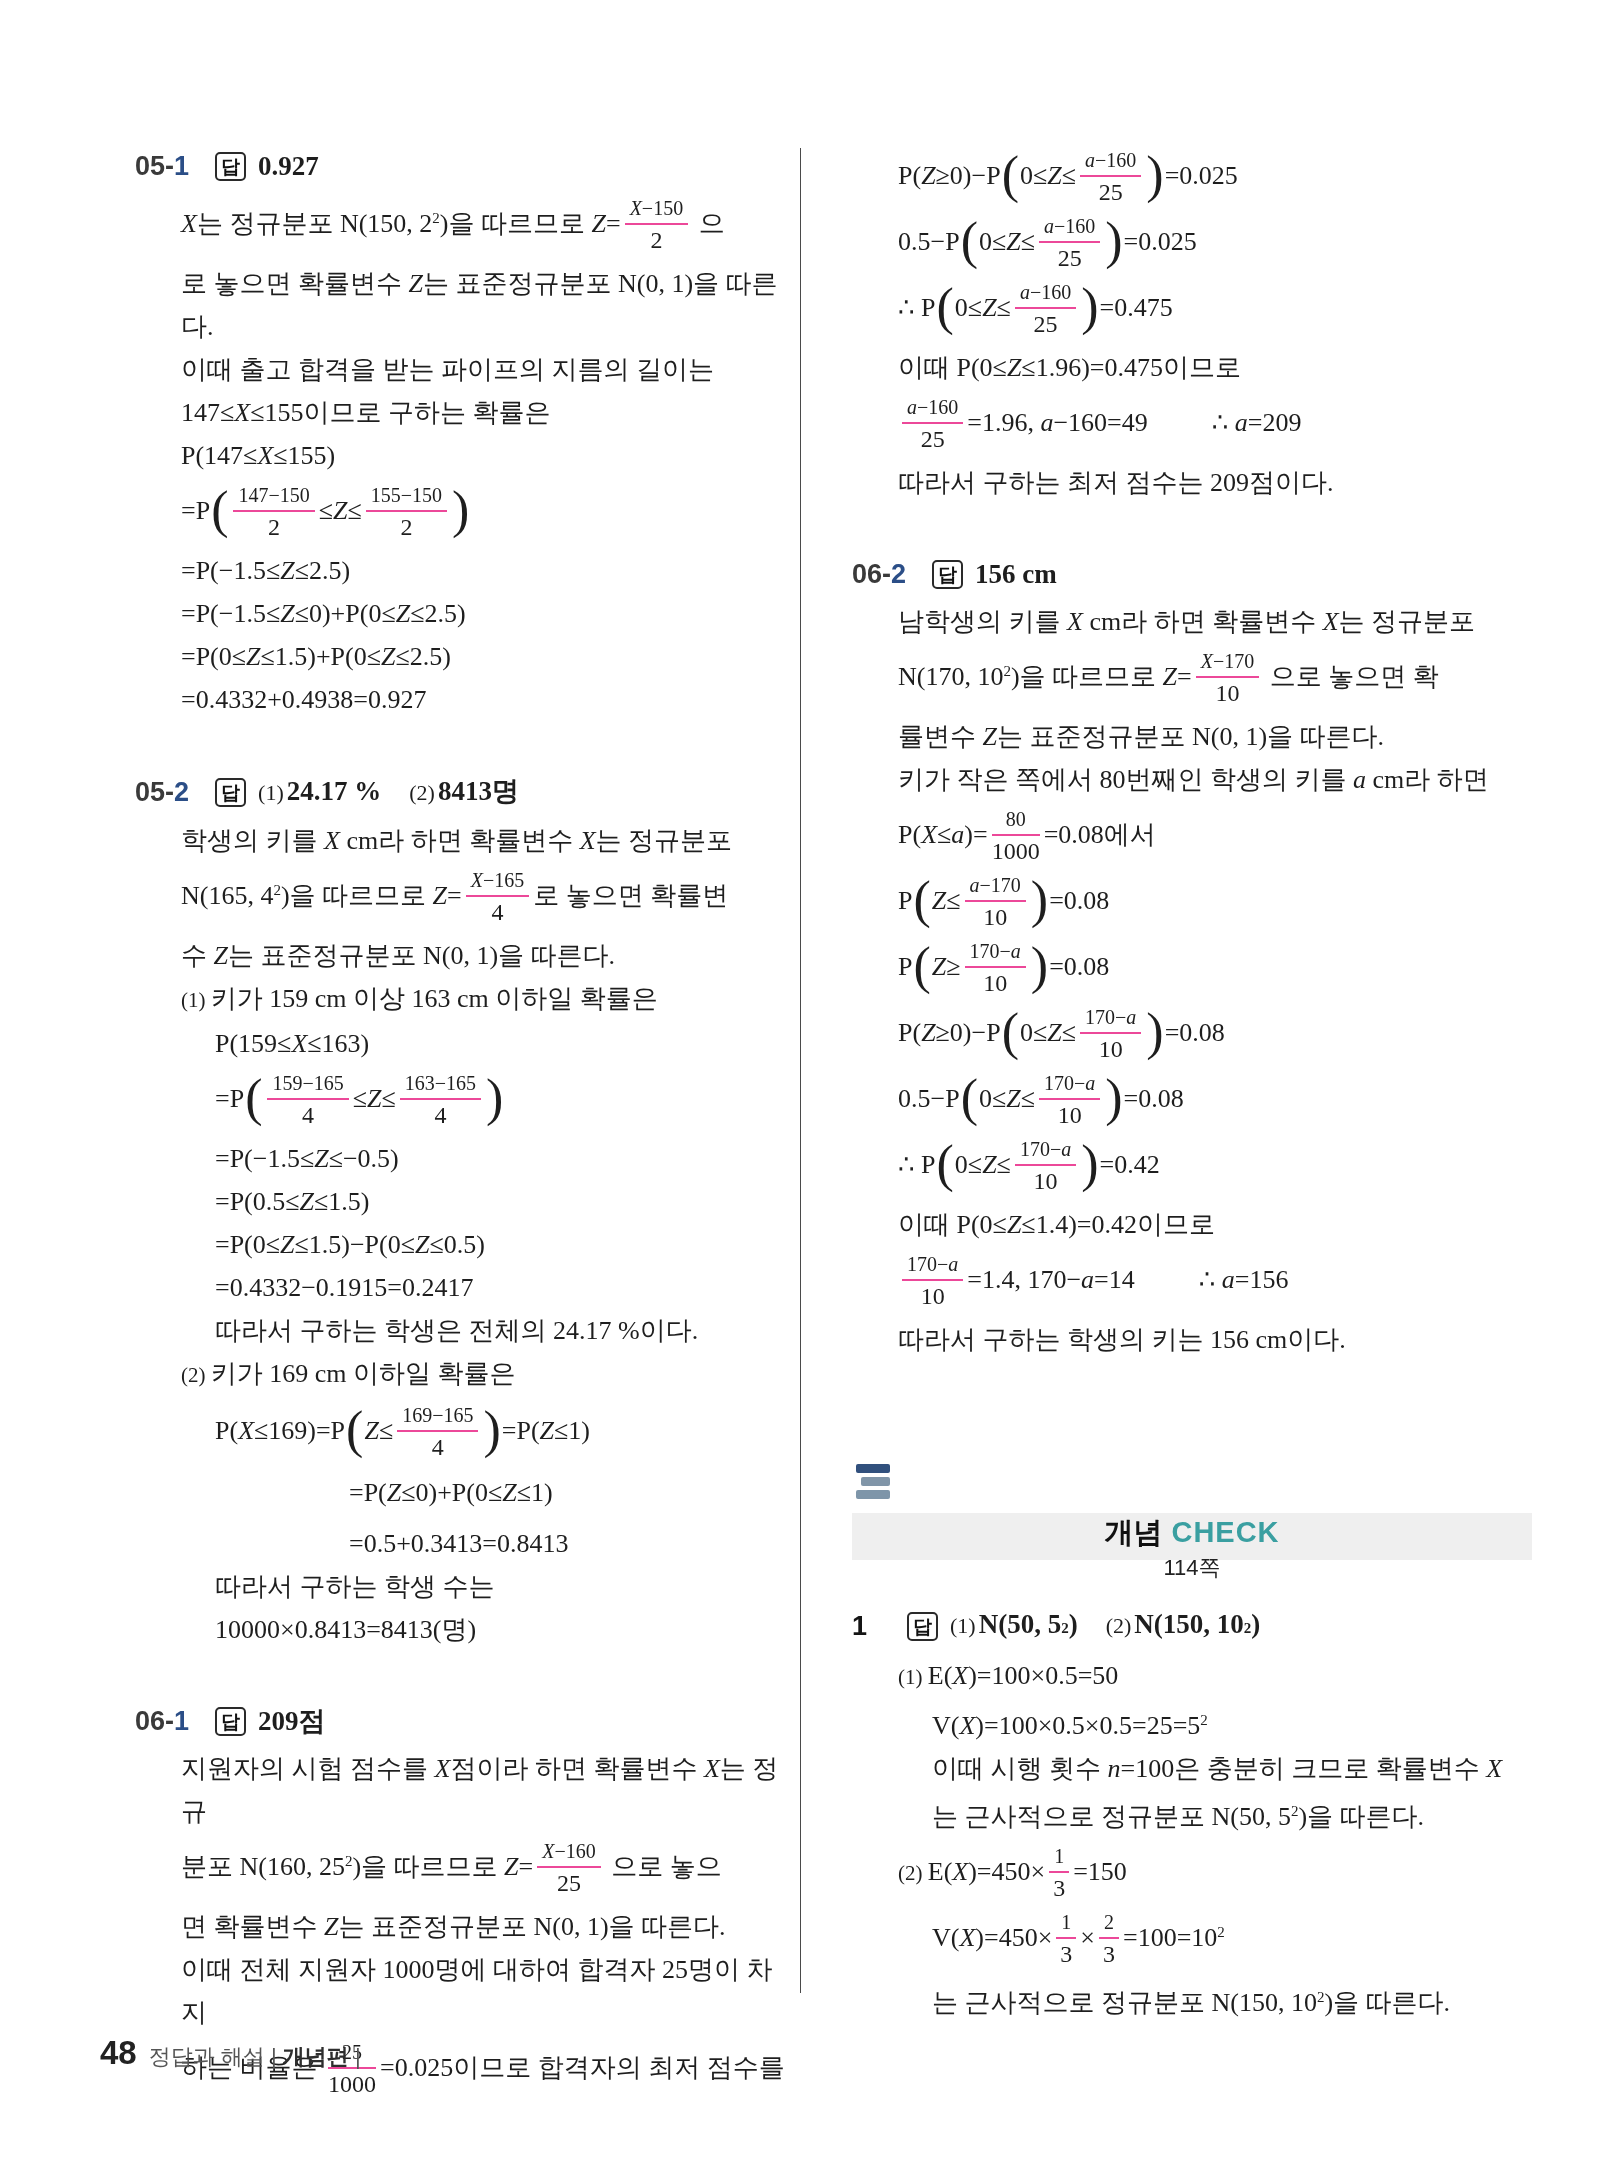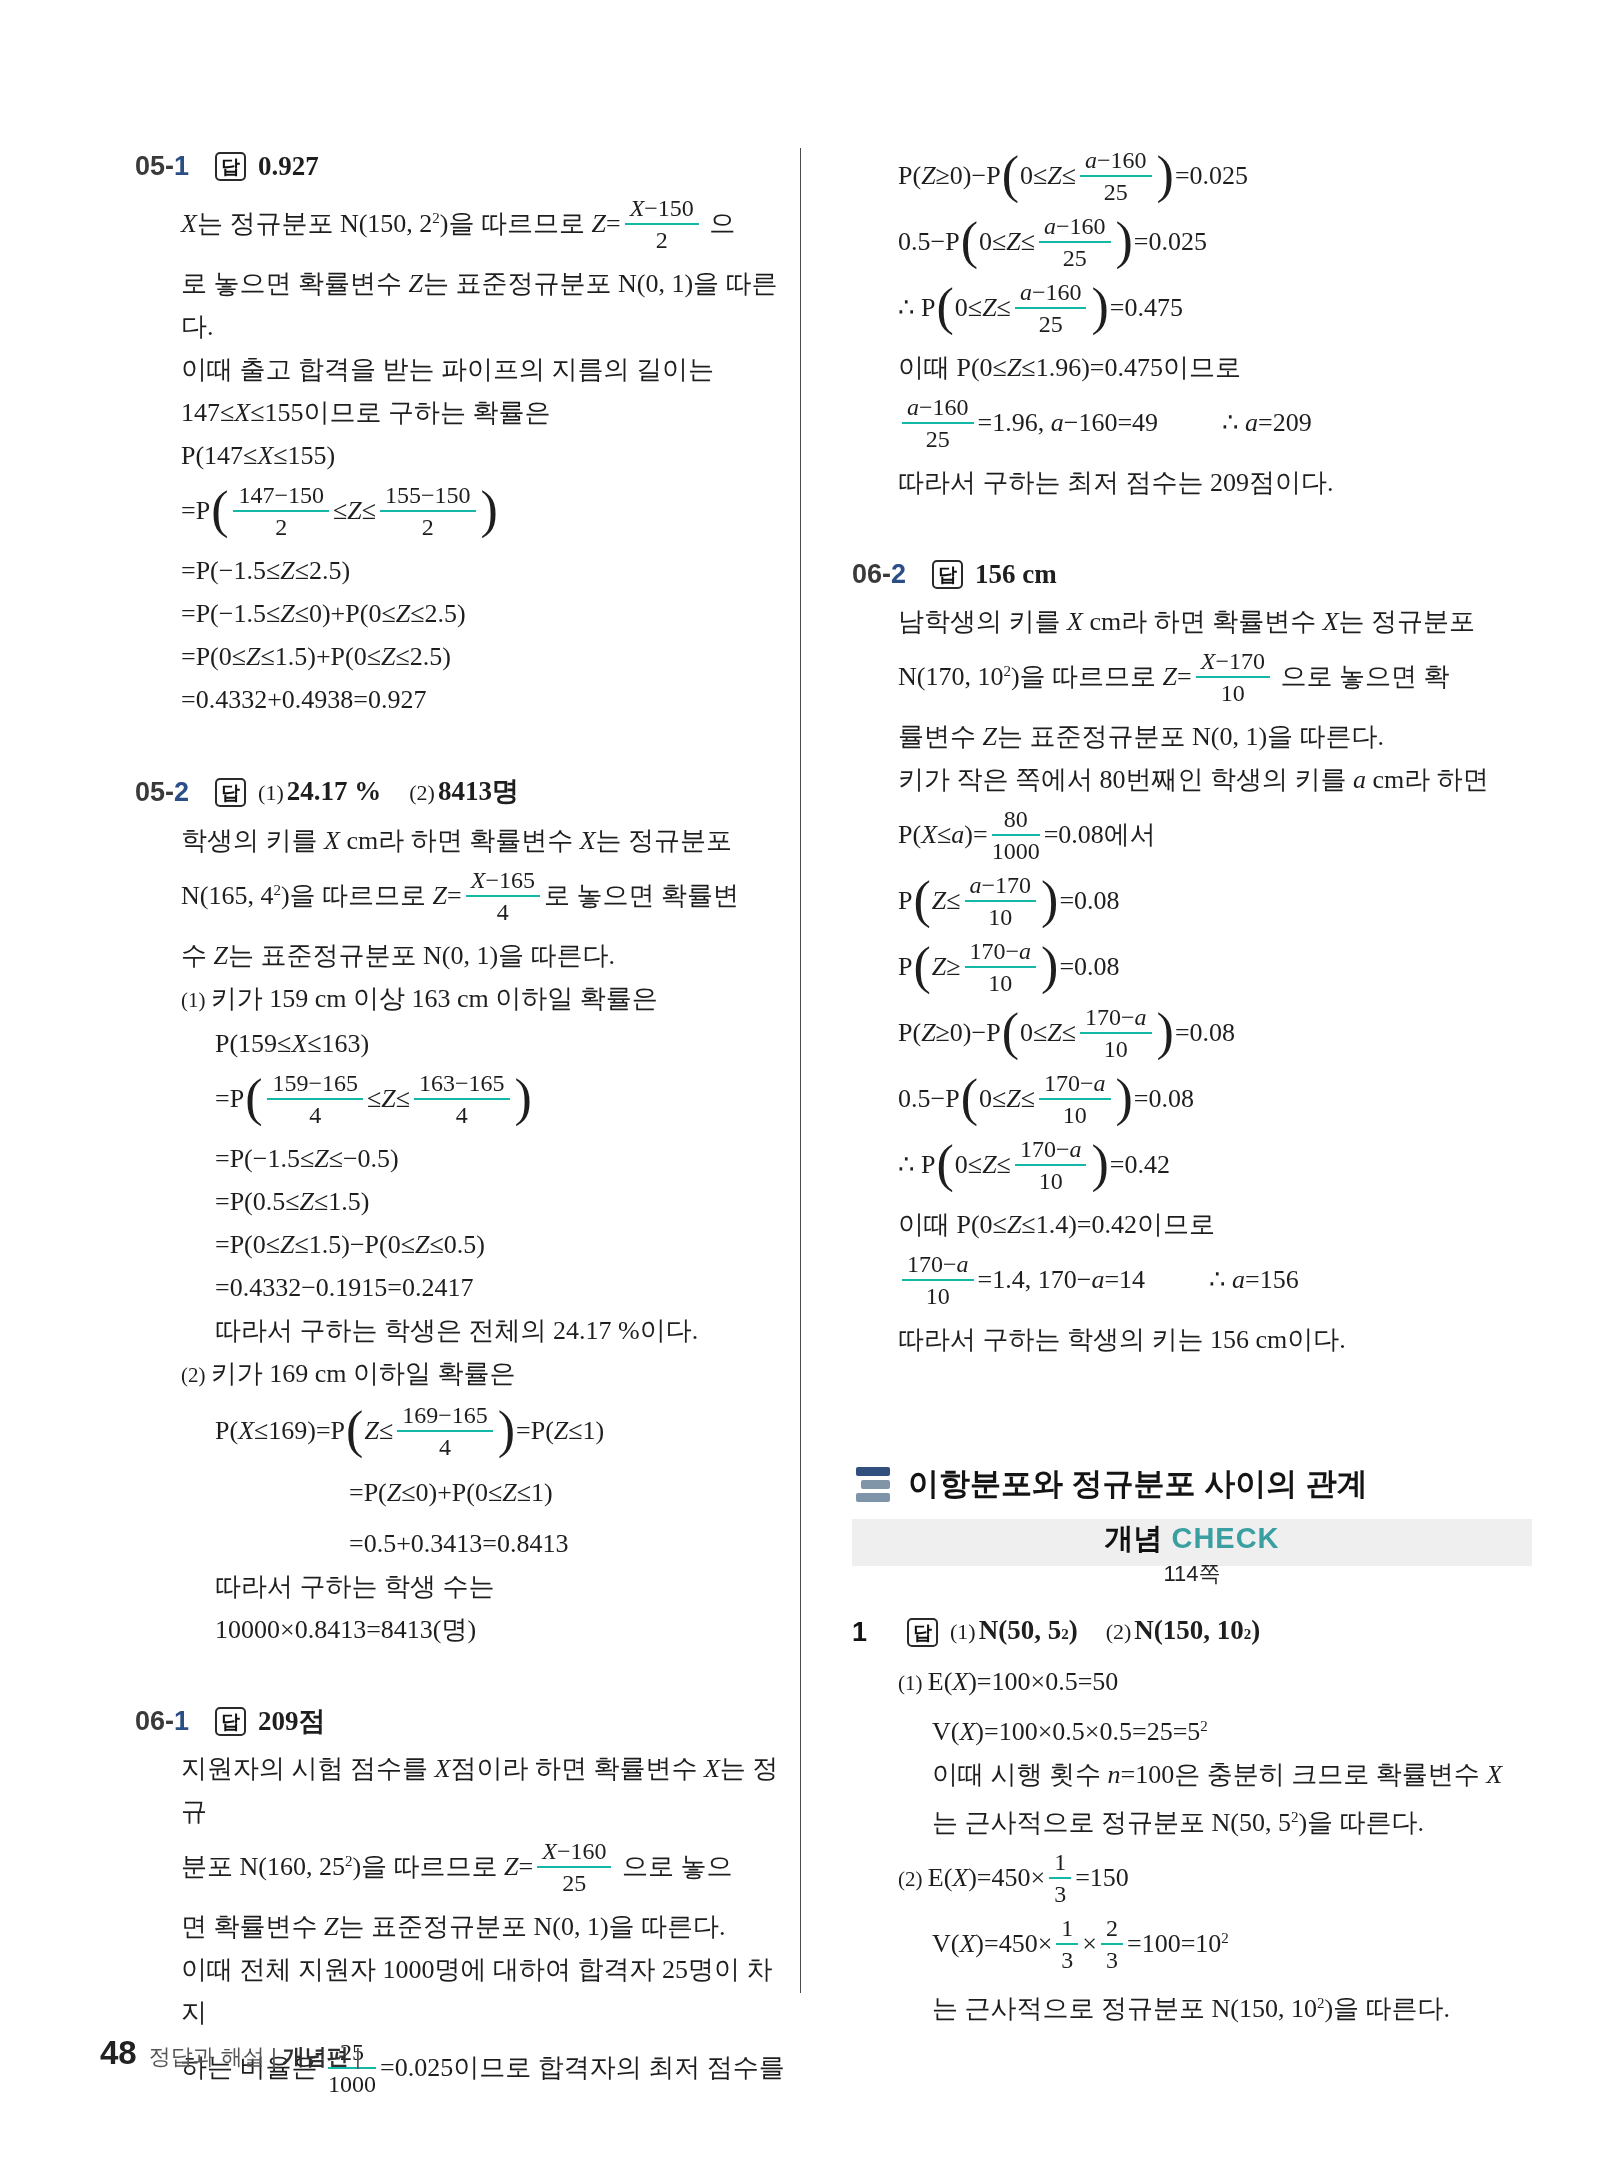--- a/index.html
+++ b/index.html
@@ -18,21 +18,21 @@
   .tk,.tr{font-family:"Liberation Serif","DejaVu Serif",serif;}
   .tm{font-style:italic;}
   .tb{font-weight:700;font-family:Liberation Serif, serif;}
   .ta{font-size:21px;}
   .tsup{font-size:15px;vertical-align:9px;}
   .tbsup{font-size:15px;vertical-align:9px;font-weight:700;}
   .bp{font-size:52px;font-weight:400;line-height:0;vertical-align:middle;position:relative;top:-3px;margin:0 1px;}
   .hsp{display:inline-block;height:1px;}
 
   .frac{display:inline-block;vertical-align:middle;text-align:center;margin:0 4px;position:relative;top:-2px;}
-  .fn{display:block;font-size:24px;line-height:28px;padding:0 5px 1px;border-bottom:2px solid #14b8a6;}
+  .fn{display:block;font-size:20px;line-height:28px;padding:0 5px 1px;border-bottom:2px solid #ec4899;}
   .fd{display:block;font-size:24px;line-height:28px;padding-top:1px;}
 
   .phead{display:flex;align-items:center;line-height:48px;margin-bottom:2px;}
   .pnum{font-family:"Liberation Sans","DejaVu Sans",sans-serif;font-weight:700;font-size:27px;color:#3a3a3a;margin-right:26px;white-space:nowrap;}
   .pblue{color:#2b4e87;}
   .qn .pblue{color:#141414;}
   .qn{margin-right:40px;}
   .abox{font-family:"Liberation Sans","DejaVu Sans",sans-serif;font-weight:700;font-size:19px;color:#111;
         border:2px solid #2a2a2a;border-radius:5px;padding:0 4px;line-height:25px;margin-right:12px;flex:0 0 auto;}
   .ansline{font-size:27px;display:flex;align-items:baseline;}
@@ -150,21 +150,20 @@
     <div class="line ind1" data-name="text-line"><span class="tk">이때 </span><span class="tr">P(0≤</span><span class="tm">Z</span><span class="tr">≤1.4)=0.42</span><span class="tk">이므로</span></div>
     <div class="line ind1" data-name="formula-line"><span class="frac" data-name="fraction"><span class="fn"><span class="tr">170−</span><span class="tm">a</span></span><span class="fd"><span class="tr">10</span></span></span><span class="tr">=1.4, 170−</span><span class="tm">a</span><span class="tr">=14</span><span class="hsp" data-name="spacer" style="width: 64px;"></span><span class="tr">∴ </span><span class="tm">a</span><span class="tr">=156</span></div>
     <div class="line ind1" data-name="text-line"><span class="tk">따라서 구하는 학생의 키는 </span><span class="tr">156 cm</span><span class="tk">이다.</span></div>
     <div class="gap" data-name="vertical-gap" style="height: 100px;"></div>
     <div class="sechead" data-name="section-header">
       <span class="secicon" data-name="section-3-icon">
         <i class="sb1"></i>
         <i class="sb2"></i>
         <i class="sb3"></i>
       </span>
-      <span class="sectitle" data-name="section-title">이항분포와 정규분포 사이의 관계</span>
     </div>
     <div class="checkbar" data-name="concept-check-bar">
       <span class="ckl" data-name="concept-check-label"><span class="ck1">개념</span><span class="ck2">CHECK</span></span>
       <span class="ckpage" data-name="page-ref">114쪽</span>
     </div>
     <div class="gap" data-name="vertical-gap" style="height: 40px;"></div>
     <div class="phead" data-name="question-header">
       <span class="pnum qn" data-name="problem-number"><span class="pblue">1</span></span>
       <span class="abox" data-name="answer-box">답</span>
       <span class="ansline" data-name="answer-text">

